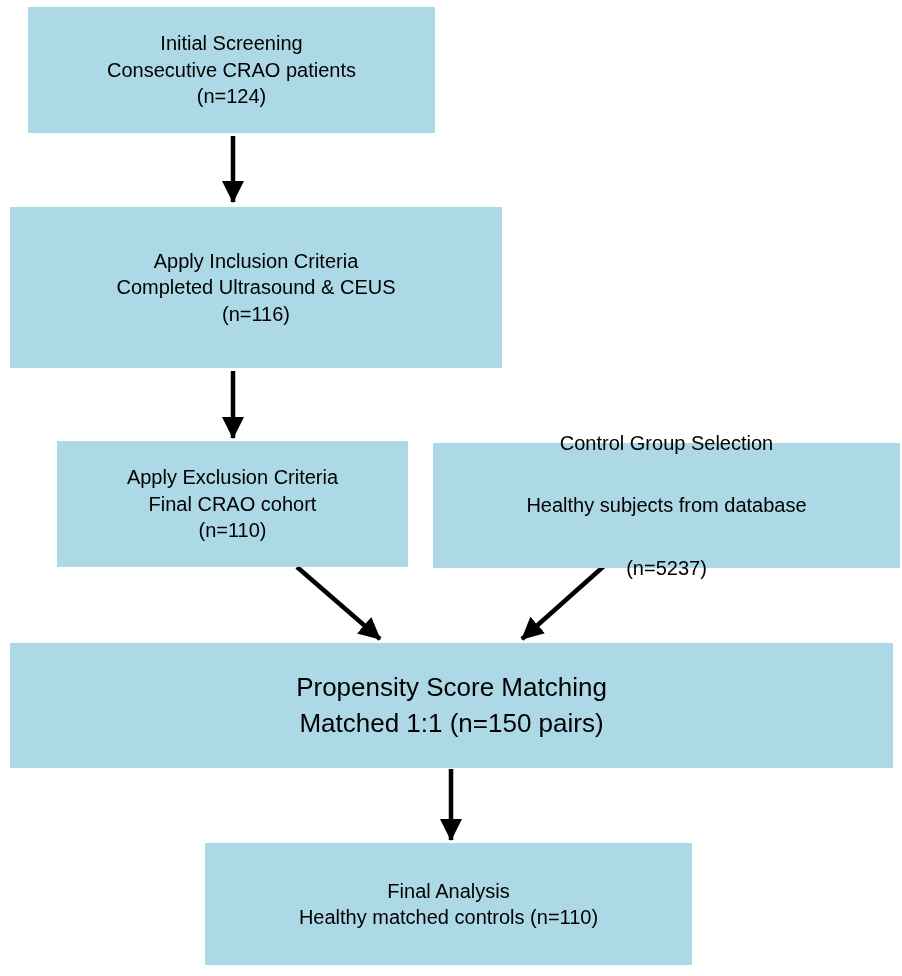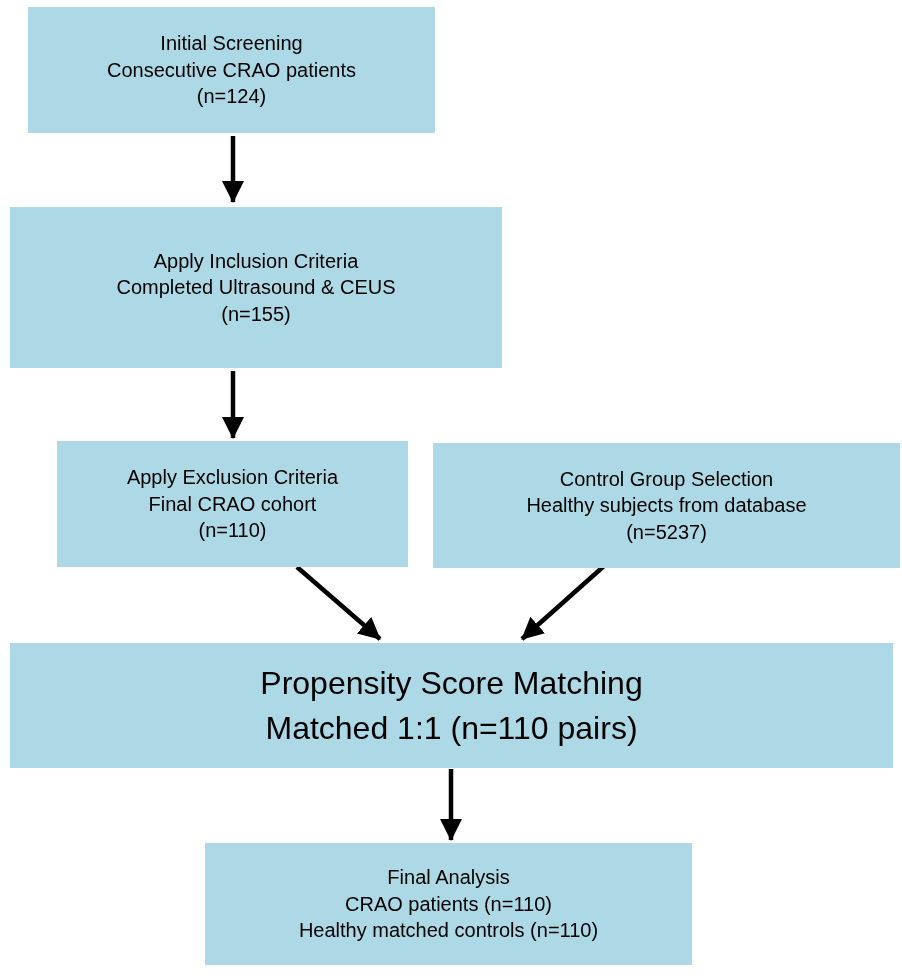--- a/index.html
+++ b/index.html
@@ -29,22 +29,22 @@
     justify-content: center;
     align-items: center;
     text-align: center;
     font-size: 20px;
     line-height: 1.32;
   }
   .box .line { white-space: nowrap; }
   .b1 { left: 28px;  top: 7px;   width: 407px; height: 126px; }
   .b2 { left: 10px;  top: 207px; width: 492px; height: 161px; }
   .b3 { left: 57px;  top: 441px; width: 351px; height: 126px; }
-  .b4 { left: 433px; top: 443px; width: 467px; height: 125px; }
-  .b5 { left: 10px;  top: 643px; width: 883px; height: 125px; font-size: 32px; line-height: 1.38; }
+  .b4 { left: 433px; top: 443px; width: 467px; height: 125px; gap: 36px; }
+  .b5 { left: 10px;  top: 643px; width: 883px; height: 125px; font-size: 26px; line-height: 1.38; }
   .b6 { left: 205px; top: 843px; width: 487px; height: 122px; }
   .arrows {
     position: absolute;
     left: 0; top: 0;
     width: 902px;
     height: 976px;
     pointer-events: none;
   }
   .arrows line {
     stroke: var(--arrow-color);
@@ -72,39 +72,38 @@
 
   <div class="box b1">
     <div class="line">Initial Screening</div>
     <div class="line">Consecutive CRAO patients</div>
     <div class="line">(n=124)</div>
   </div>
 
   <div class="box b2">
     <div class="line">Apply Inclusion Criteria</div>
     <div class="line">Completed Ultrasound &amp; CEUS</div>
-    <div class="line">(n=155)</div>
+    <div class="line">(n=116)</div>
   </div>
 
   <div class="box b3">
     <div class="line">Apply Exclusion Criteria</div>
     <div class="line">Final CRAO cohort</div>
     <div class="line">(n=110)</div>
   </div>
 
   <div class="box b4">
     <div class="line">Control Group Selection</div>
     <div class="line">Healthy subjects from database</div>
     <div class="line">(n=5237)</div>
   </div>
 
   <div class="box b5">
     <div class="line">Propensity Score Matching</div>
-    <div class="line">Matched 1:1 (n=110 pairs)</div>
+    <div class="line">Matched 1:1 (n=150 pairs)</div>
   </div>
 
   <div class="box b6">
     <div class="line">Final Analysis</div>
-    <div class="line">CRAO patients (n=110)</div>
     <div class="line">Healthy matched controls (n=110)</div>
   </div>
 
 </div>
 
 </body></html>

